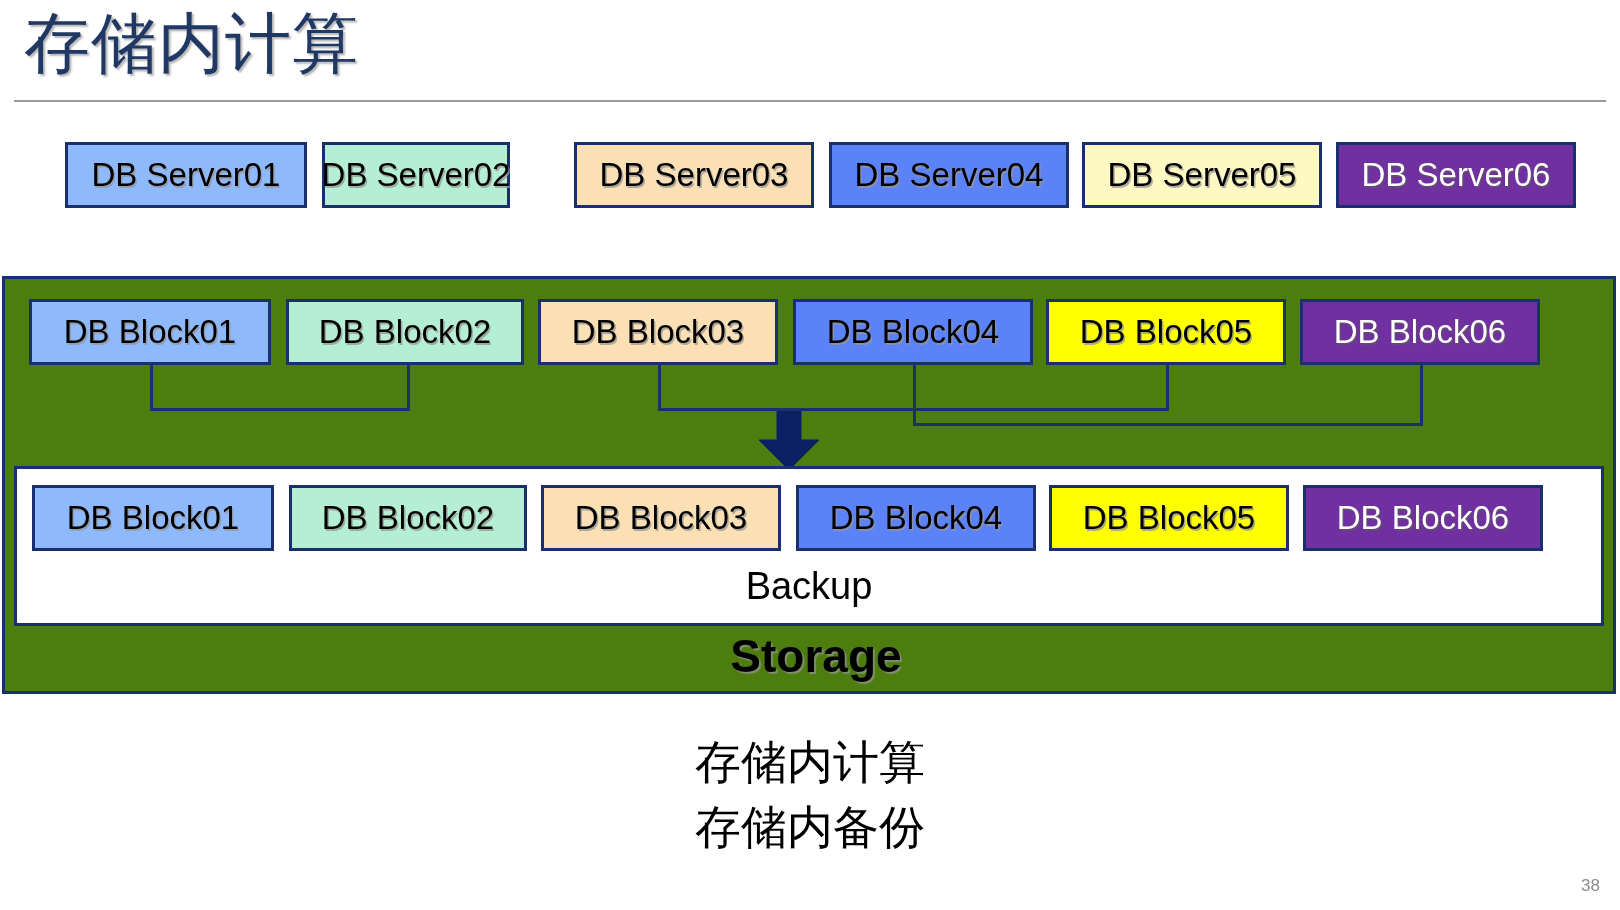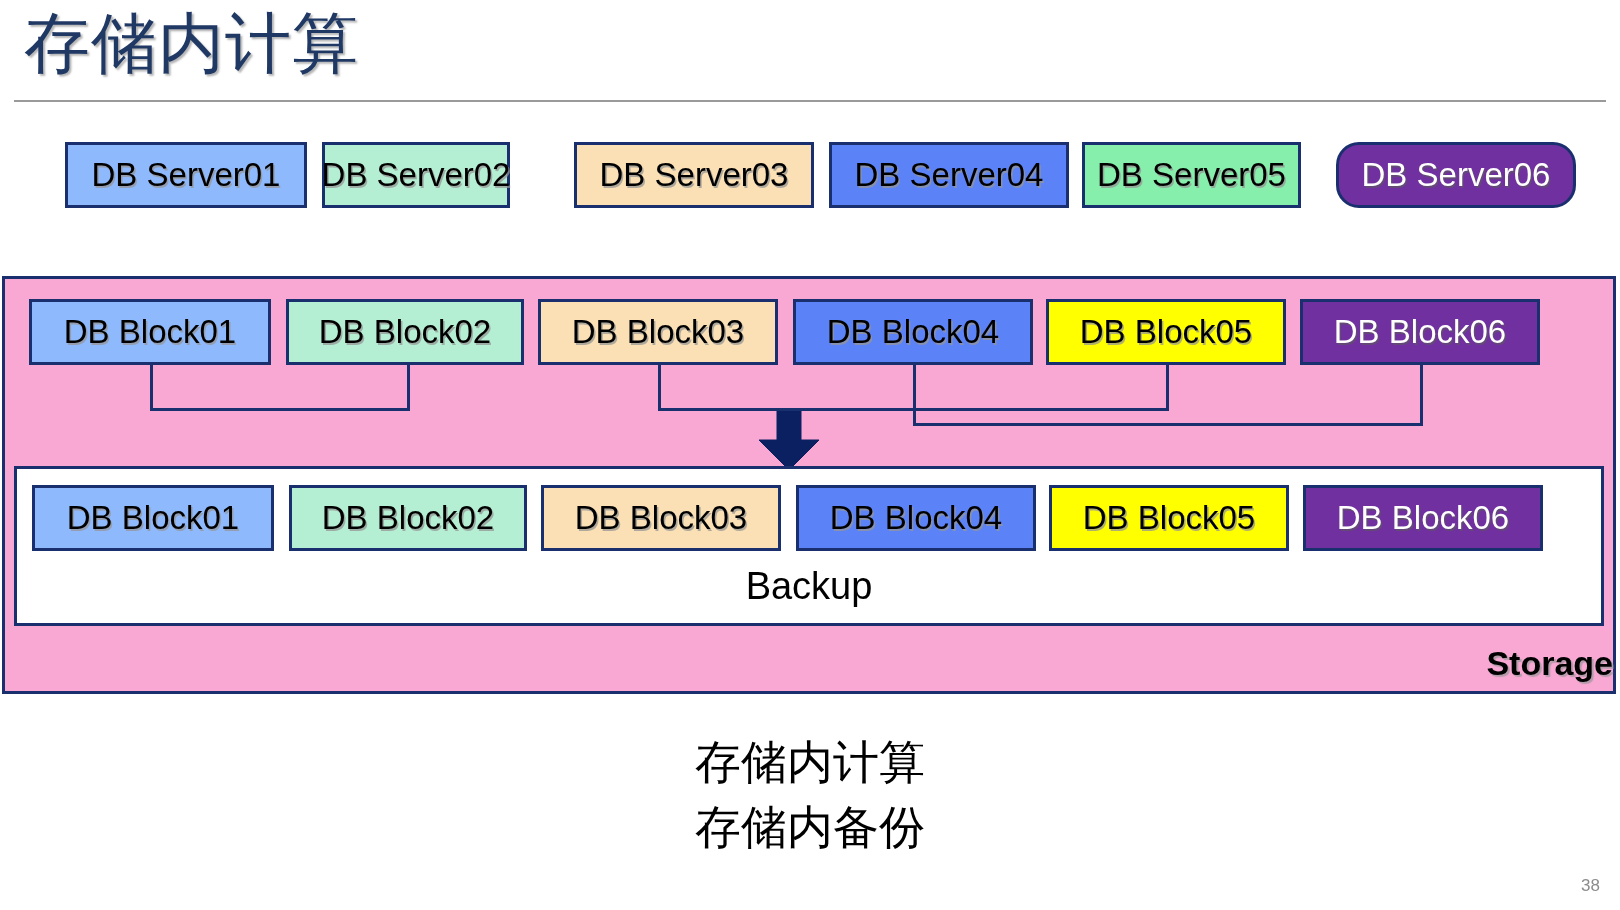--- a/index.html
+++ b/index.html
@@ -63,29 +63,29 @@
 
   
   #storage-container {
     position: absolute;
     left: 2px;
     top: 276px;
     width: 1614px;
     height: 418px;
     box-sizing: border-box;
     border: 3px solid #1A2F6E;
-    background: #f9a8d4;
+    background: #4d7c0f;
   }
   #storage-label {
     position: absolute;
     left: 0;
     right: 0;
     bottom: 8px;
-    text-align: right;
-    font-size: 34px;
+    text-align: center;
+    font-size: 46px;
     font-weight: bold;
     color: #000000;
     text-shadow: 2px 2px 1px rgba(150,150,150,0.7);
     margin-left: 14px;
   }
 
   
   #primary-block-row .db-box { top: 20px; height: 66px; }
 
   
@@ -165,24 +165,24 @@
     </div>
     <div class="db-box" style="left: 283px; width: 188px; background: rgb(181, 239, 211); border-color: rgb(26, 47, 110);">
       <span>DB Server02</span>
     </div>
     <div class="db-box" style="left: 535px; width: 240px; background: rgb(250, 224, 180); border-color: rgb(26, 47, 110);">
       <span>DB Server03</span>
     </div>
     <div class="db-box" style="left: 790px; width: 240px; background: rgb(91, 130, 247); border-color: rgb(26, 47, 110); text-align: right;">
       <span>DB Server04</span>
     </div>
-    <div class="db-box" style="left: 1043px; width: 219px; background: #86efac; border-color: rgb(26, 47, 110);">
+    <div class="db-box" style="left: 1043px; width: 240px; background: #fef9c3; border-color: rgb(26, 47, 110);">
       <span>DB Server05</span>
     </div>
-    <div class="db-box light-text" style="left: 1297px; width: 240px; background: rgb(112, 48, 160); border-color: rgb(26, 47, 110); border-radius: 23px;">
+    <div class="db-box light-text" style="left: 1297px; width: 240px; background: rgb(112, 48, 160); border-color: rgb(26, 47, 110);">
       <span>DB Server06</span>
     </div>
   </div>
 
 <div id="storage-container">
 
   <div id="primary-block-row">
       <div class="db-box" style="left: 24px; width: 242px; background: rgb(142, 185, 253); border-color: rgb(26, 47, 110);">
         <span>DB Block01</span>
       </div>

